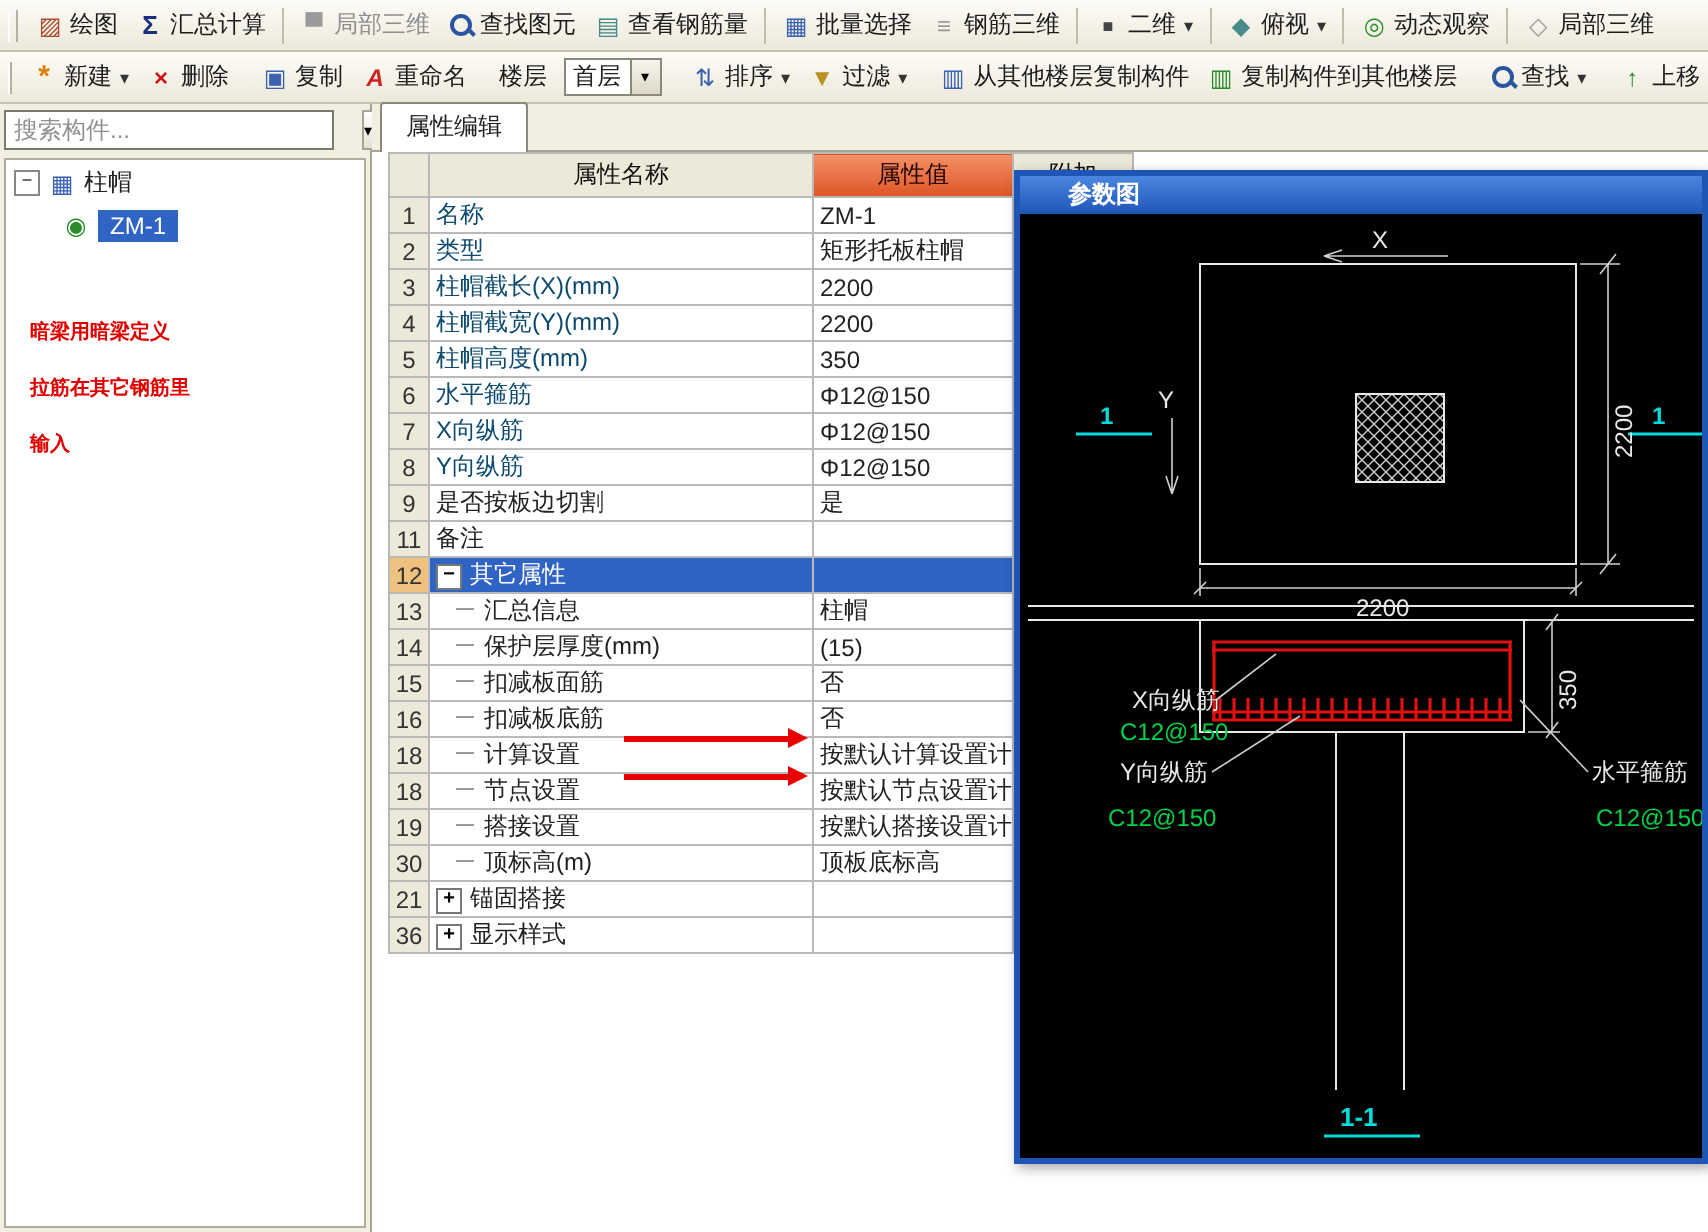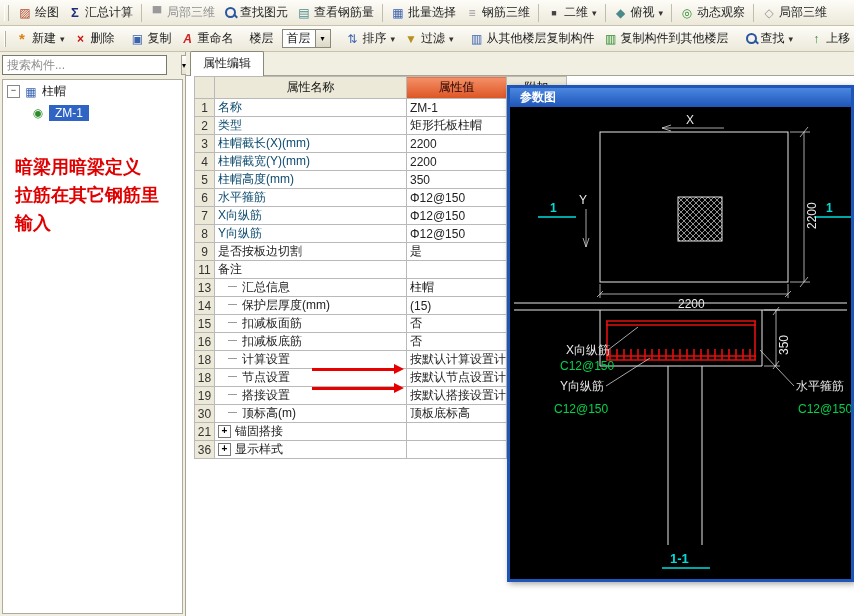--- a/index.html
+++ b/index.html
@@ -51,21 +51,21 @@
   .search-btn{width:20px;height:20px;border:1px solid #a8a494;
     background:linear-gradient(#fff,#e6e2d2);font-size:8px;padding:0}
   .tree-box{position:absolute;left:2px;right:2px;top:27px;bottom:2px;background:#fff;
     border:1px solid #b0ac9c;overflow:hidden}
   .tnode{display:flex;align-items:center;gap:4px;padding:3px 2px 2px 4px}
   .texp{width:11px;height:11px;border:1px solid #888;background:#fff;font-size:9px;
     line-height:9px;text-align:center;flex:none}
   .ticon{width:14px;text-align:center;flex:none}
   .tchild{margin-left:24px}
   .tsel{background:#2f63c4;color:#fff;padding:1px 6px}
-  .notes{margin:30px 0 0 12px;color:#e00000;font-weight:bold;font-size:18px;line-height:28px}
+  .notes{margin:30px 0 0 12px;color:#e00000;font-weight:bold;font-size:10px;line-height:28px}
 
   
   #main{position:absolute;left:186px;top:52px;right:0;bottom:0;background:#fff}
   .tabstrip{height:24px;background:#f1eee2;border-bottom:1px solid #a8a494;
     display:flex;align-items:flex-end;padding-left:4px;box-sizing:border-box}
   .tab{background:#fff;border:1px solid #8a8878;border-bottom:none;border-radius:2px 2px 0 0;
     padding:3px 12px 4px;position:relative;top:1px}
   .table-wrap{position:relative;margin-left:8px;width:372px}
   table{border-collapse:collapse;table-layout:fixed;width:372px;font-size:12px}
   th,td{border:1px solid #b9b9b9;height:18px;padding:0 3px;overflow:hidden;
@@ -86,21 +86,21 @@
     border-left:10px solid #e80000;border-top:5.5px solid transparent;
     border-bottom:5.5px solid transparent}
   #arrow1{top:292px}
   #arrow2{top:311px}
 
   
   #param{position:absolute;left:507px;top:85px;width:347px;height:497px;z-index:20;
     border:3px solid #1e56b8;box-sizing:border-box;background:#000;
     box-shadow:2px 2px 6px rgba(0,0,0,.35)}
   .ptitle{height:19px;background:linear-gradient(#4a86e0,#1e56b8);color:#fff;
-    font-weight:bold;line-height:19px;padding-left:10px}
+    font-weight:bold;line-height:19px;padding-left:24px}
   .pcanvas{position:absolute;left:0;top:19px;right:0;bottom:0;background:#000}
   .pcanvas svg{width:100%;height:100%;display:block}
   .wl{stroke:#e8e8e8;fill:none;stroke-width:1}
   .wl2{stroke:#cfcfcf;fill:none;stroke-width:0.8}
   .rl{stroke:#e21010;fill:none;stroke-width:1.6}
   .cy{stroke:#00dcdc;fill:none;stroke-width:1.4}
   .wt{fill:#e8e8e8;font-size:12px}
   .gt{fill:#00d24a;font-size:12px}
   .ct{fill:#00dcdc;font-size:12px;font-weight:bold}
   .ct2{fill:#00dcdc;font-size:13px;font-weight:bold}
@@ -322,20 +322,28 @@
       </tr>
       <tr>
         <td class="num">9</td>
         <td class="pname">是否按板边切割</td>
         <td class="pval">是</td>
         <td class="extra"></td>
       </tr>
       <tr>
         <td class="num">11</td>
         <td class="pname">备注</td>
+        <td class="pval"></td>
+        <td class="extra"></td>
+      </tr>
+      <tr class="sel">
+        <td class="num">12</td>
+        <td class="pname">
+          <span class="exp">−</span><span>其它属性</span>
+        </td>
         <td class="pval"></td>
         <td class="extra"></td>
       </tr>
       <tr>
         <td class="num">13</td>
         <td class="pname"><span class="tick"></span><span>汇总信息</span></td>
         <td class="pval">柱帽</td>
         <td class="extra"></td>
       </tr>
       <tr>

